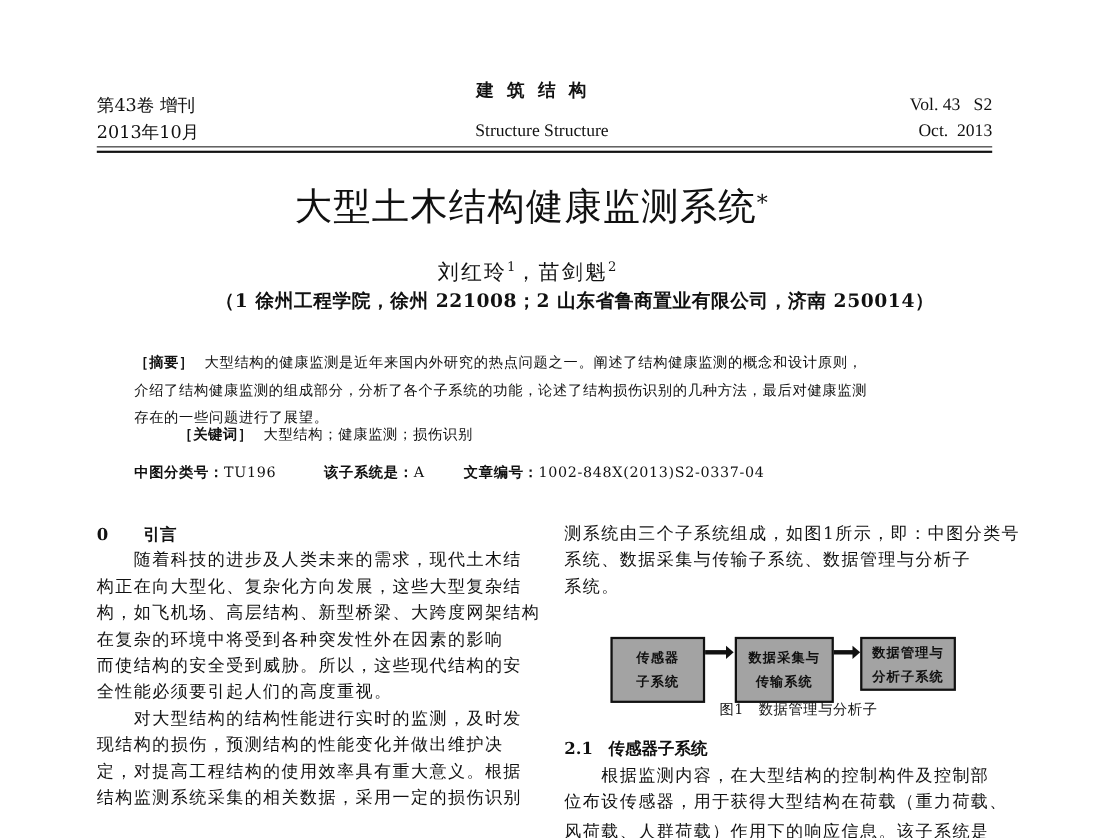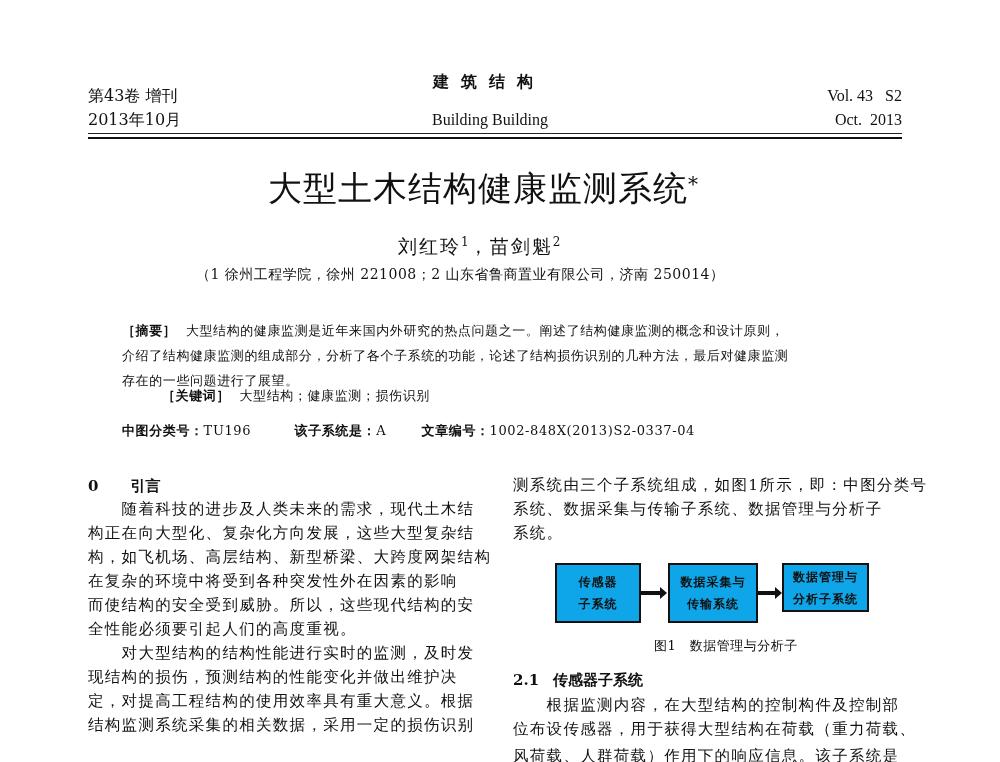--- a/index.html
+++ b/index.html
@@ -14,52 +14,53 @@
     .hdr-cn-title { letter-spacing: 12px; font-weight: bold; }
     .hdr-en { font-family: "Liberation Serif", serif; font-size: 16px; }
     .rule-thin { position: absolute; left: 88px; width: 814px; height: 1px; background: #222; }
     .rule-thick { position: absolute; left: 88px; width: 814px; height: 2px; background: #111; }
 
     
     .title { font-size: 34px; line-height: 40px; letter-spacing: 1px; font-weight: normal; }
     .title sup { font-size: 20px; vertical-align: top; position: relative; top: -4px; }
     .authors { font-size: 19px; line-height: 24px; font-family: "DejaVu Serif", serif; letter-spacing: 2px; }
     .authors sup { font-size: 12px; letter-spacing: 0; }
-    .affil { font-size: 14px; line-height: 20px; letter-spacing: 0.5px; }
+    .affil { font-size: 17px; line-height: 20px; letter-spacing: 0.5px; font-weight: bold; }
 
     
     .abs-line { font-size: 13px; line-height: 18px; letter-spacing: 0.6px; }
     .bold { font-weight: bold; }
 
     
     .body-line { font-size: 15.5px; line-height: 22px; letter-spacing: 1.3px; }
     .sec-head { font-size: 15px; font-weight: bold; line-height: 20px; }
 
     
     .fig-box {
-      position: absolute; border: 2px solid #111; background: #0ea5e9;
+      position: absolute; border: 2px solid #111; background: #a3a3a3;
       display: flex; flex-direction: column; align-items: center; justify-content: center;
       font-size: 12px; font-weight: bold; line-height: 22px; letter-spacing: 1px;
       box-sizing: border-box;
+      margin-top: 16px;
     }
     .fig-arrow { position: absolute; height: 4px; background: #111; }
     .fig-arrow::after {
       content: ""; position: absolute; right: -6px; top: -4px;
       border-left: 7px solid #111; border-top: 6px solid transparent; border-bottom: 6px solid transparent;
     }
     .fig-caption { font-size: 13px; line-height: 18px; letter-spacing: 0.5px; }
   </style>
 </head>
 <body>
 
 <div class="abs hdr" style="left:88px; top:86px;">第43卷 增刊</div>
 <div class="abs hdr" style="left:88px; top:110px;">2013年10月</div>
 
 <div class="abs hdr hdr-cn-title" style="left:433px; top:72px;">建筑结构</div>
-<div class="abs hdr hdr-en" style="left:432px; top:110px;">Building Building</div>
+<div class="abs hdr hdr-en" style="left:432px; top:110px;">Structure Structure</div>
 
 <div class="abs hdr hdr-en" style="right:98px; top:86px; white-space:pre;">Vol. 43   S2</div>
 <div class="abs hdr hdr-en" style="right:98px; top:110px; white-space:pre;">Oct.  2013</div>
 
 <div class="rule-thin" style="top:133px;"></div>
 <div class="rule-thick" style="top:137px;"></div>
 
 <div class="abs title" style="left:268px; top:168px;">
   <span>大型土木结构健康监测系统</span><sup>*</sup>
 </div>

